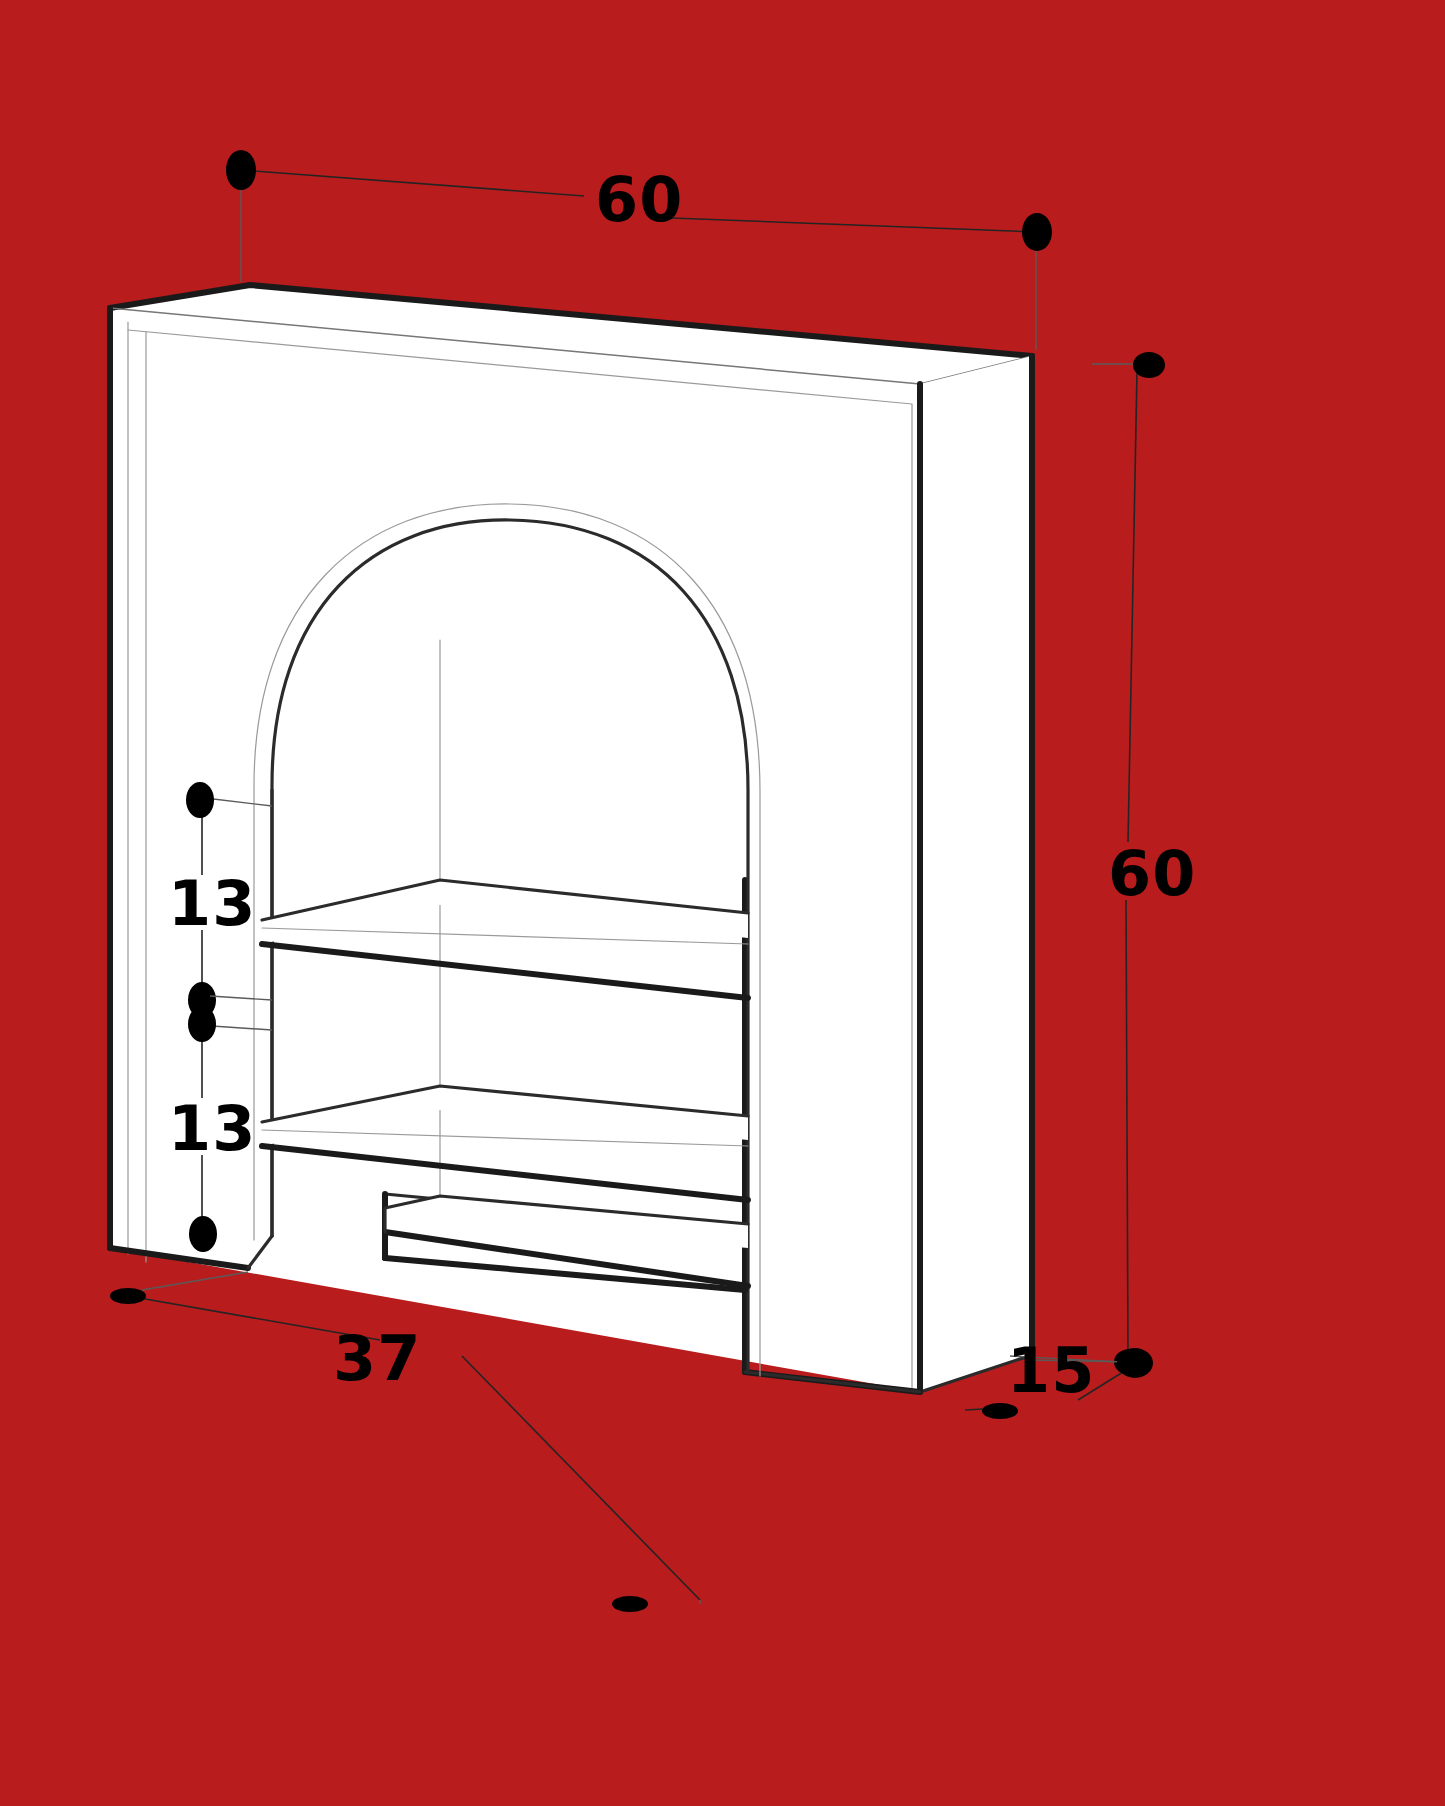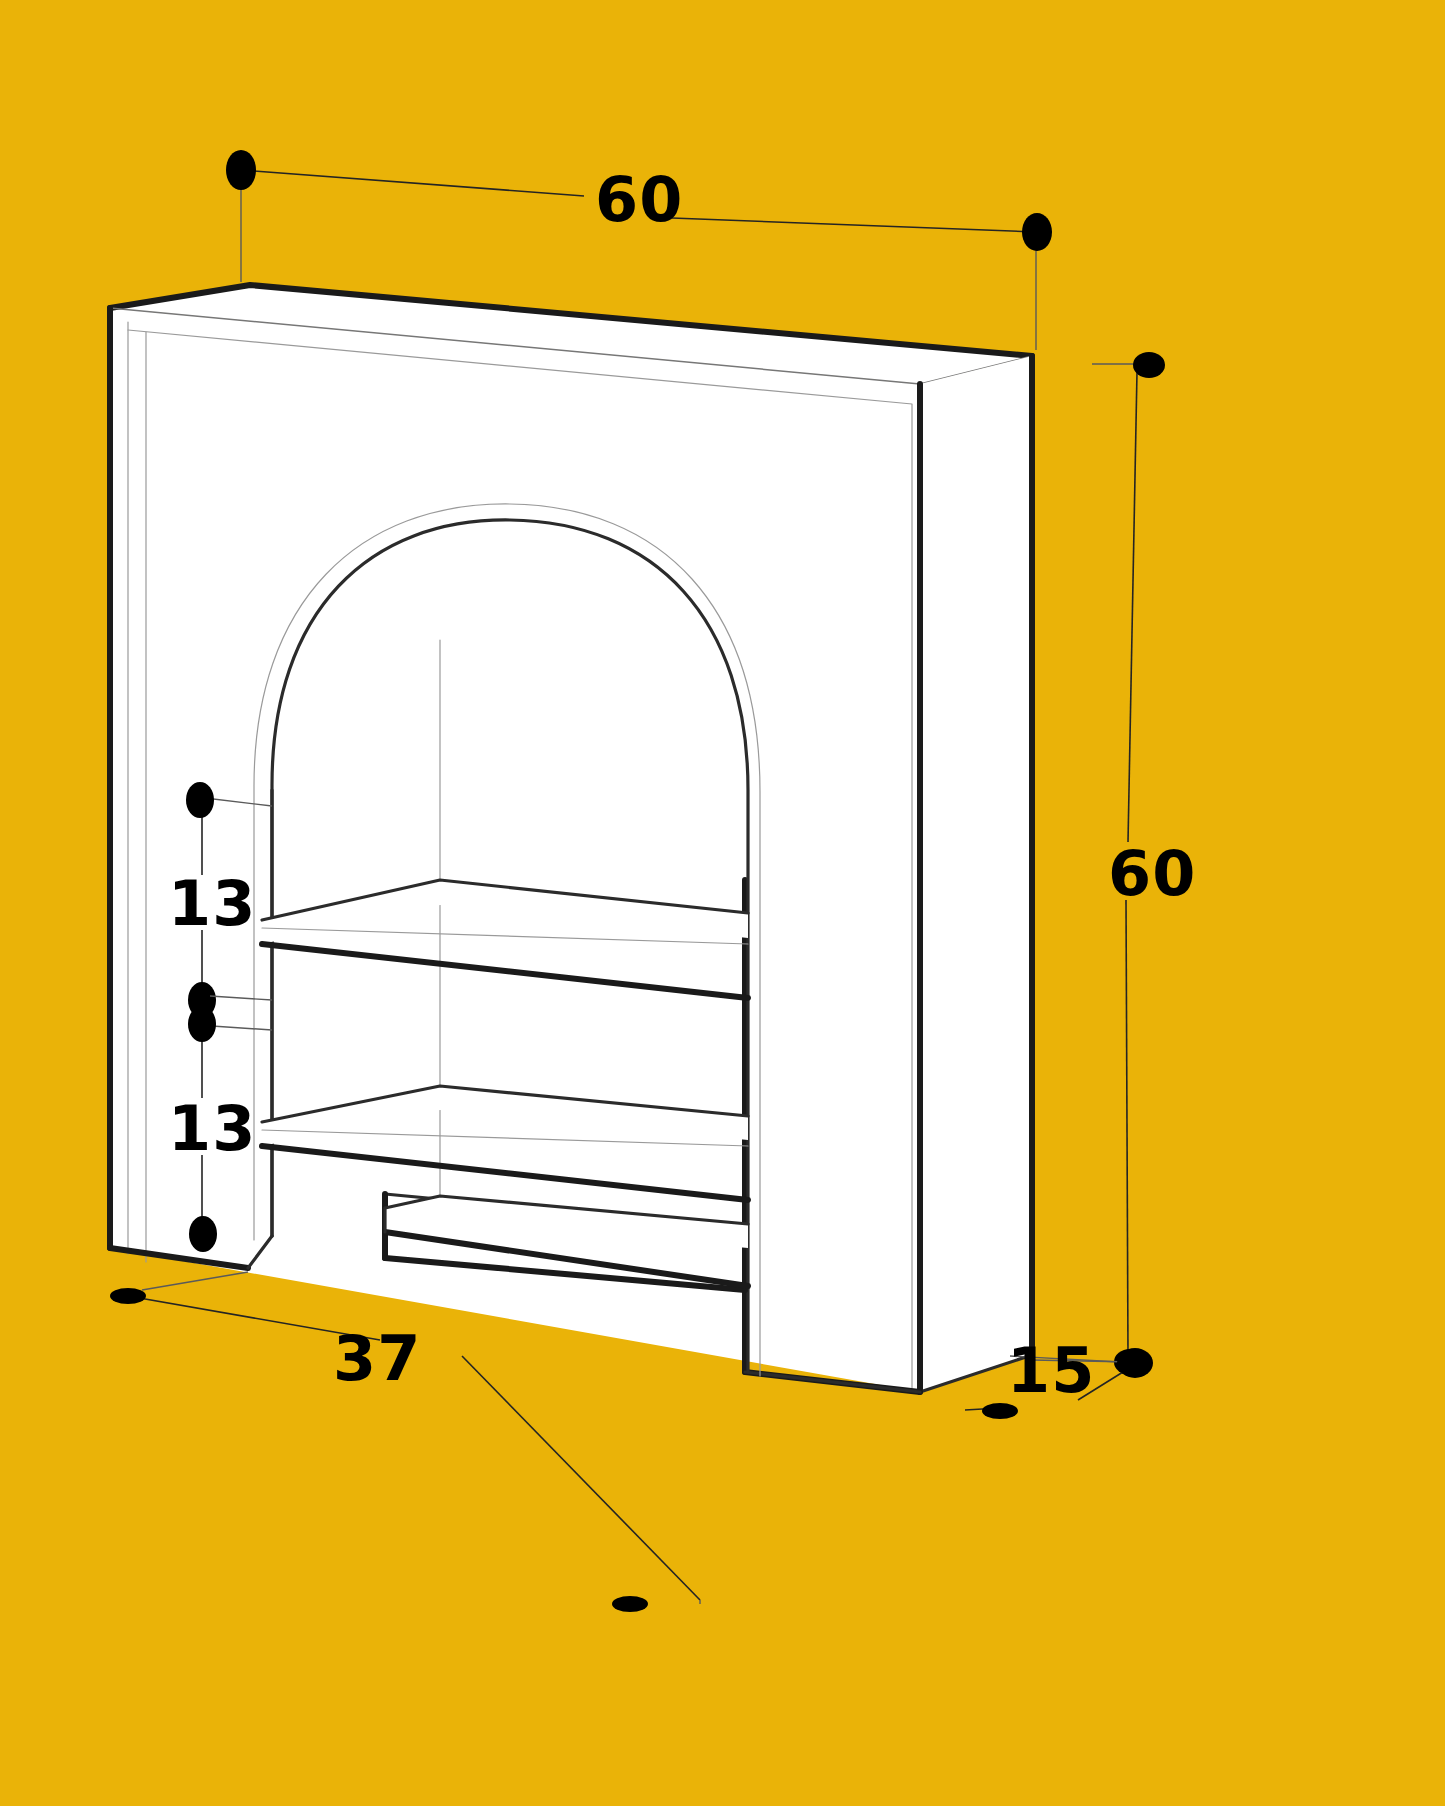--- a/index.html
+++ b/index.html
@@ -10,21 +10,21 @@
   body {
     width: 1445px;
     height: 1806px;
     font-family: "Liberation Sans", sans-serif;
     overflow: hidden;
   }
   #drawing-root {
     position: relative;
     width: 1445px;
     height: 1806px;
-    background: #eab308;
+    background: #b91c1c;
   }
   svg#technical-drawing {
     display: block;
     width: 1445px;
     height: 1806px;
   }
   .edge-heavy {
     fill: none;
     stroke: #1a1a1a;
     stroke-width: 6;

